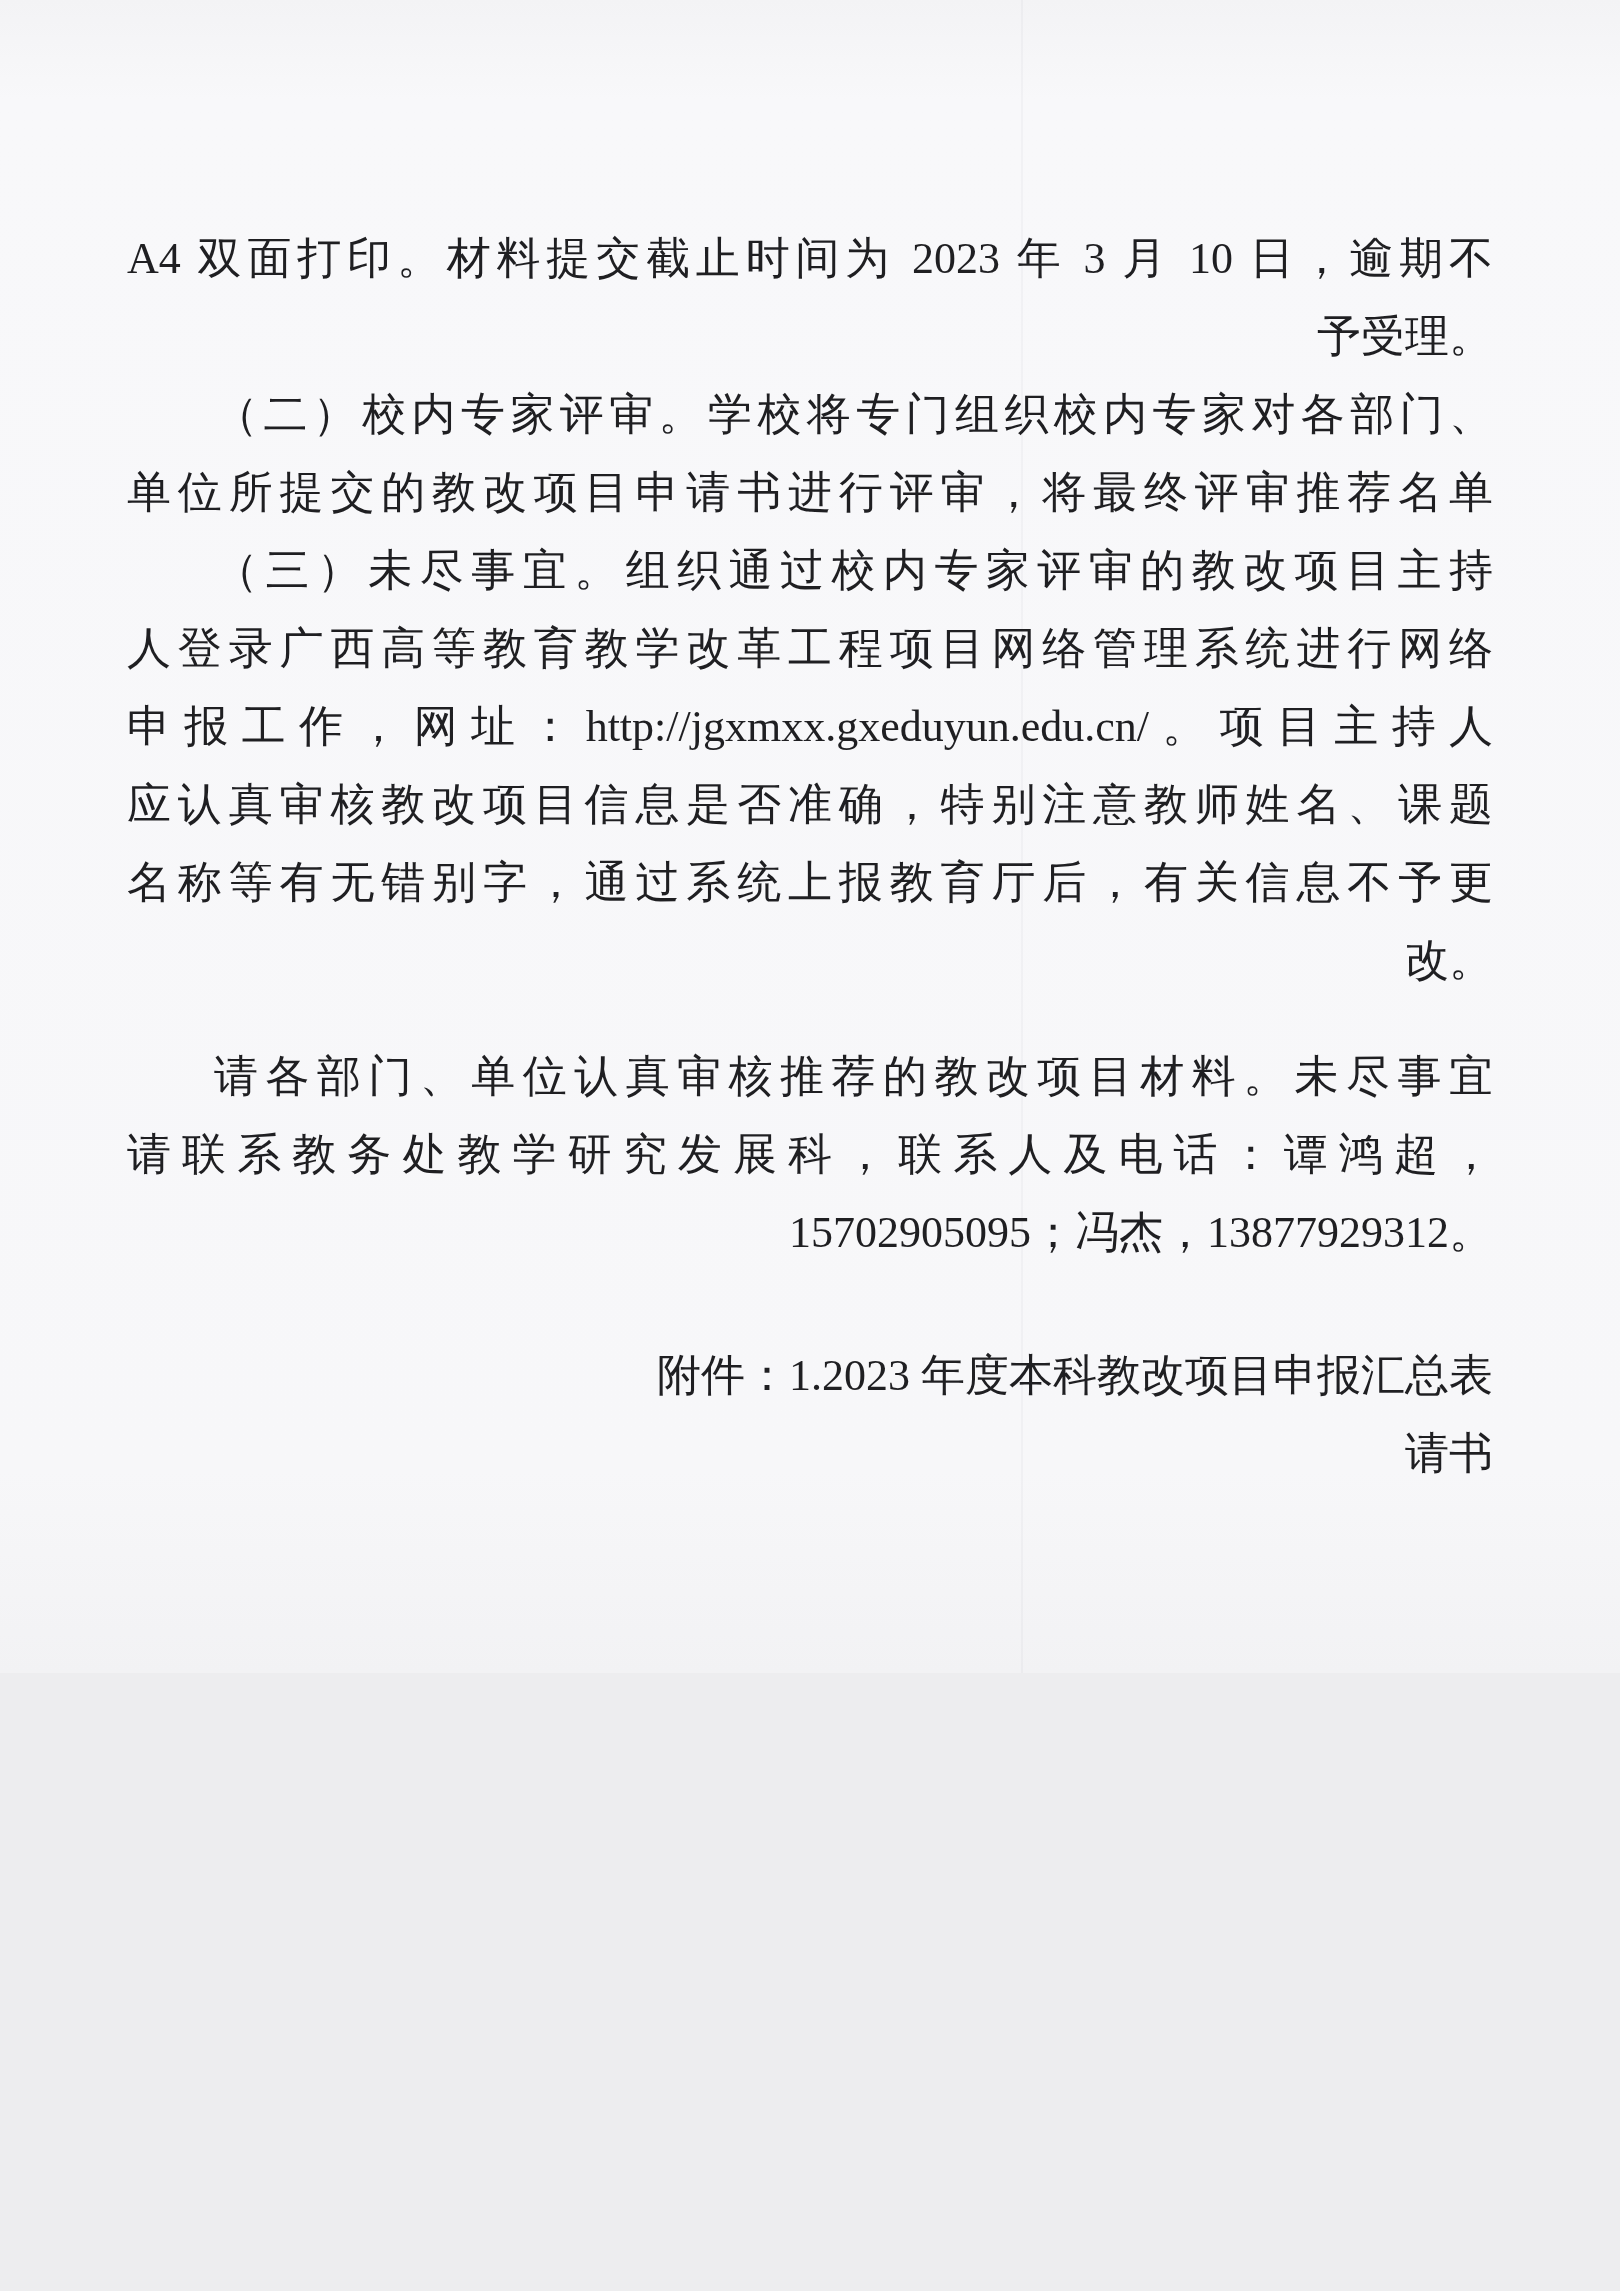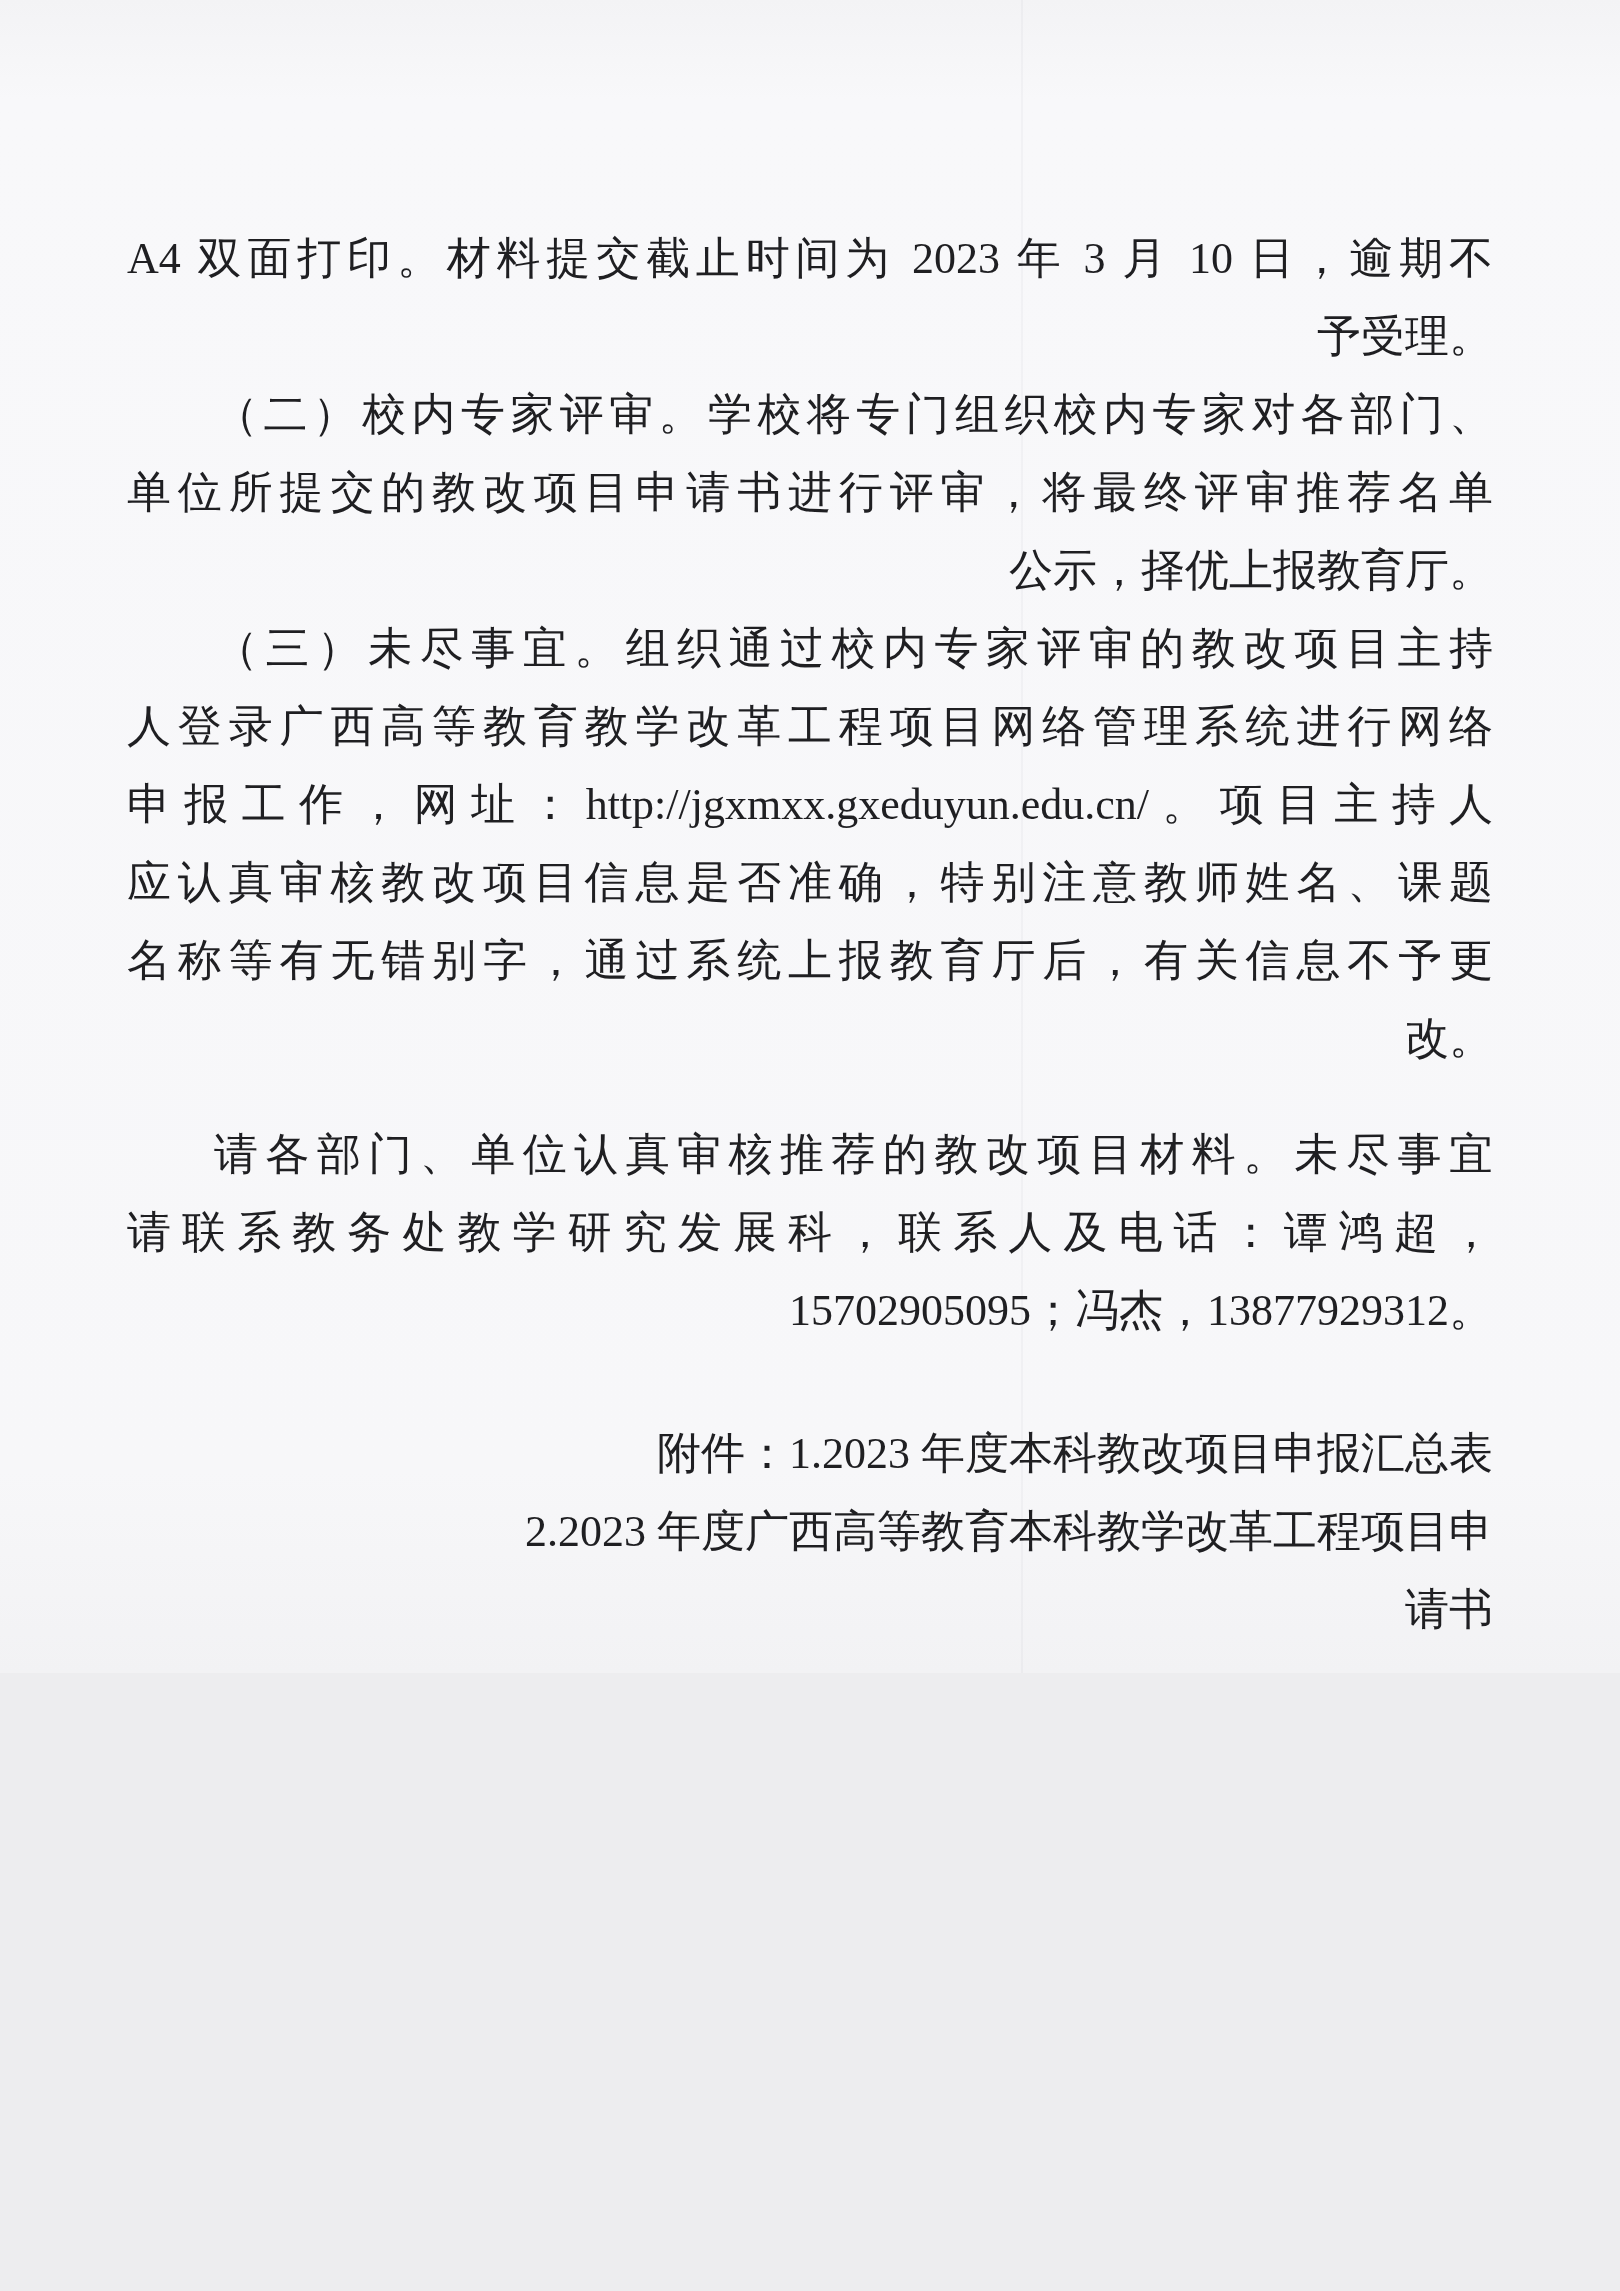--- a/index.html
+++ b/index.html
@@ -52,34 +52,32 @@
 
 <div class="page">
   <div class="seam"></div>
   <div class="scan-edge"></div>
 
   <div class="doc-body">
     <div class="line">A4 双面打印。材料提交截止时间为 2023 年 3 月 10 日，逾期不</div>
     <div class="line last">予受理。</div>
     <div class="line indent">（二）校内专家评审。学校将专门组织校内专家对各部门、</div>
     <div class="line">单位所提交的教改项目申请书进行评审，将最终评审推荐名单</div>
-    <div class="line last">公示，择优上报教育厅。</div>
     <div class="line indent">（三）未尽事宜。组织通过校内专家评审的教改项目主持</div>
     <div class="line">人登录广西高等教育教学改革工程项目网络管理系统进行网络</div>
     <div class="line">申报工作，网址：http://jgxmxx.gxeduyun.edu.cn/。项目主持人</div>
     <div class="line">应认真审核教改项目信息是否准确，特别注意教师姓名、课题</div>
     <div class="line">名称等有无错别字，通过系统上报教育厅后，有关信息不予更</div>
     <div class="line last">改。</div>
     <div class="line indent gap-before">请各部门、单位认真审核推荐的教改项目材料。未尽事宜</div>
     <div class="line">请联系教务处教学研究发展科，联系人及电话：谭鸿超，</div>
     <div class="line last">15702905095；冯杰，13877929312。</div>
 
     <div class="attach-block">
       <div class="attach-line attach-1">附件：1.2023 年度本科教改项目申报汇总表</div>
-      <div class="attach-line attach-2">2.2023 年度广西高等教育本科教学改革工程项目申</div>
       <div class="attach-line attach-3">请书</div>
     </div>
   </div>
 
   <div class="sig-org">北海艺术设计学院教务处</div>
   <div class="sig-date">2023 年 2 月 10 日</div>
 
   <div class="page-num">— 4 —</div>
 
   <div class="seal">

